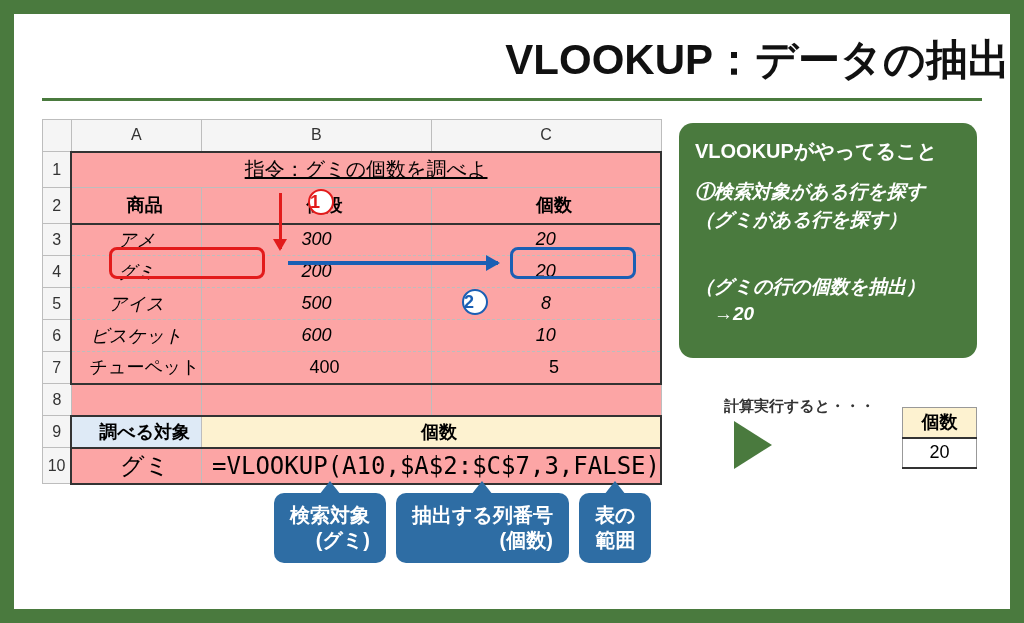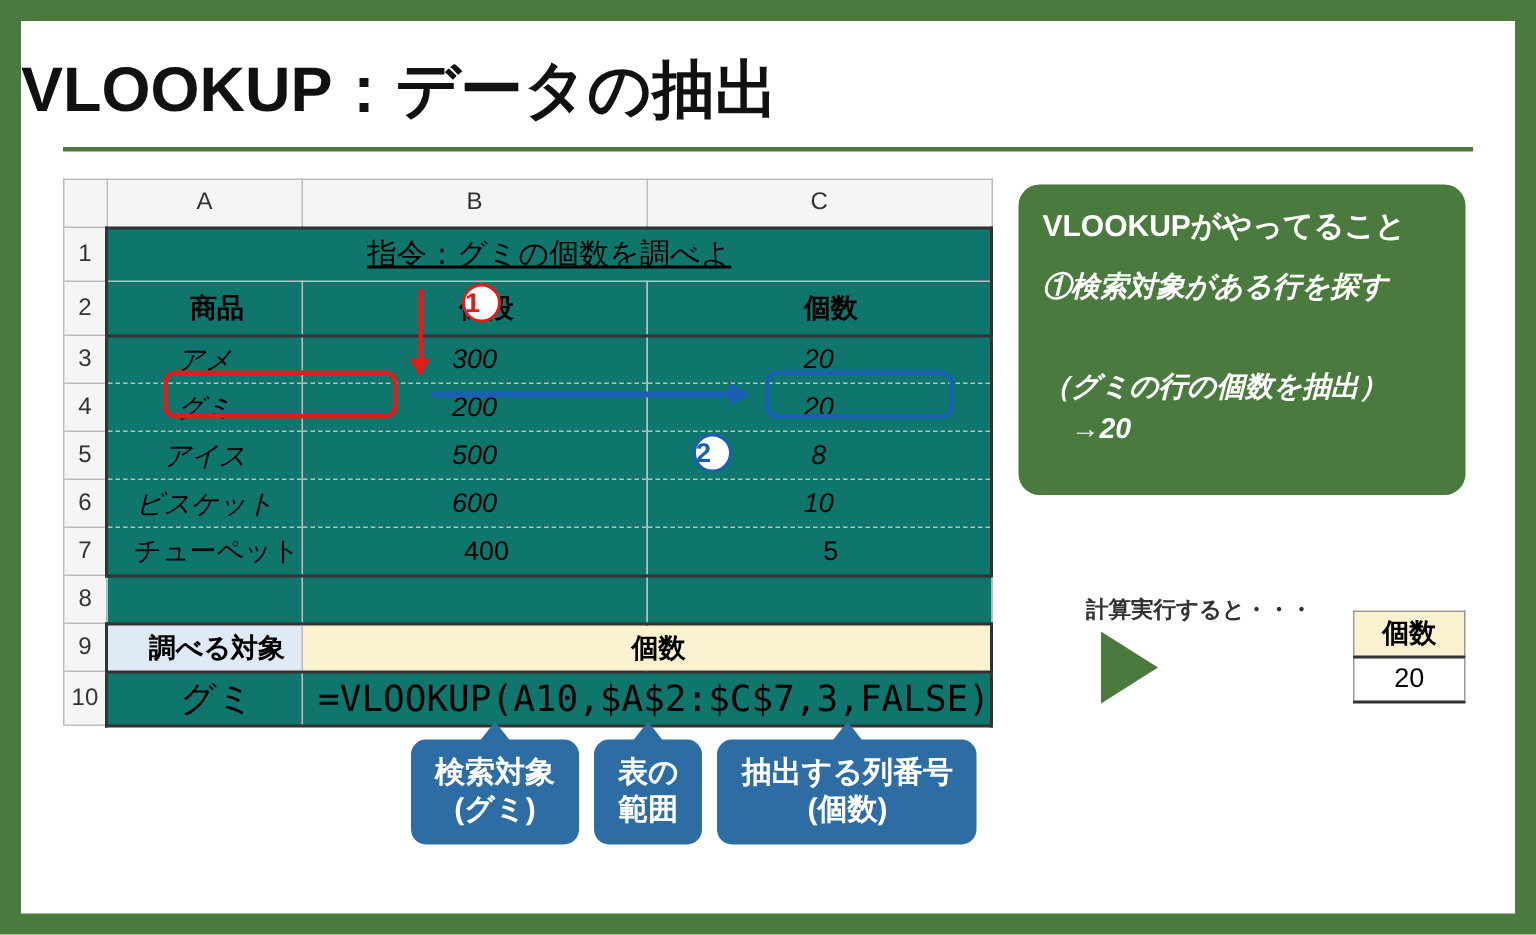--- a/index.html
+++ b/index.html
@@ -5,21 +5,21 @@
   * { box-sizing: border-box; margin: 0; padding: 0; }
   body { font-family: "Helvetica Neue", Arial, "Hiragino Sans", "Yu Gothic", sans-serif; background: #fff; }
   .frame {
     width: 1024px; height: 623px;
     border: 14px solid #4a7a3e;
     position: relative;
     background: #fff;
     overflow: hidden;
   }
   .title {
-    text-align: left;
+    text-align: right;
     font-size: 42px;
     font-weight: 700;
     color: #111;
     margin-top: 18px;
   }
   .hr {
     border: none;
     border-top: 3px solid #4a7a3e;
     margin: 10px 28px 18px 28px;
   }
@@ -28,21 +28,21 @@
     padding: 0 28px;
   }
   
   .sheet { position: absolute; left: 28px; top: 0; width: 620px; }
   .grid { border-collapse: collapse; width: 100%; font-size: 18px; }
   .grid td, .grid th {
     border: 1px solid #bdbdbd;
     height: 32px;
     text-align: center;
     vertical-align: middle;
-    background: #0f766e;
+    background: #fca5a5;
   }
   .grid .rowhdr { width: 34px; background: #f5f5f5; color: #333; font-weight: 400; font-size: 16px;}
   .grid .colhdr { background: #f5f5f5; color: #333; font-weight: 400; font-size: 16px; height: 26px;}
   .grid .corner { background: #f5f5f5; width: 34px; }
   .grid .colA { width: 180px; }
   .grid .colB { width: 200px; }
   .grid .colC { width: 200px; }
   .rowh { height: 36px; }
   .instr { text-decoration: underline; font-size: 20px; }
   .dashed-b { border-bottom: 1px dashed #bdbdbd !important; font-style: italic; }
@@ -149,21 +149,21 @@
   
   .callouts { position:absolute; left: 232px; top: 374px; display:flex; gap:10px; }
   .callout {
     background: #2e6da4;
     color: #fff;
     font-weight: 700;
     font-size: 20px;
     padding: 10px 16px 10px;
     border-radius: 10px;
     position: relative;
-    text-align:center;
+    text-align:right;
     line-height:1.25;
   }
   .callout:before {
     content:""; position:absolute; top:-12px; left:50%; transform:translateX(-50%);
     border-left:11px solid transparent; border-right:11px solid transparent;
     border-bottom:14px solid #2e6da4;
   }
 </style>
 </head>
 <body>
@@ -248,34 +248,35 @@
       <div class="arrow-blue"></div>
       <span class="circ circ-red">1</span>
       <span class="circ circ-blue">2</span>
 
       <div class="callouts">
         <div class="callout">
           <span>検索対象</span><br>
           <span>(グミ)</span>
         </div>
         <div class="callout">
+          <span>抽出する列番号</span><br>
+          <span>(個数)</span>
+        </div>
+        <div class="callout">
           <span>表の</span><br>
           <span>範囲</span>
-        </div>
-        <div class="callout">
-          <span>抽出する列番号</span><br>
-          <span>(個数)</span>
         </div>
       </div>
     </div>
 
     <div class="panel">
       <div class="ptitle">VLOOKUPがやってること</div>
       <p>
         <span>①検索対象がある行を探す</span><br>
+        <span>（グミがある行を探す）</span>
       </p>
       <p>
         <br>
         <span>（グミの行の個数を抽出）</span><br>
         <span>　→20</span>
       </p>
     </div>
 
     <div class="result-label">計算実行すると・・・</div>
     <div class="triangle"></div>

